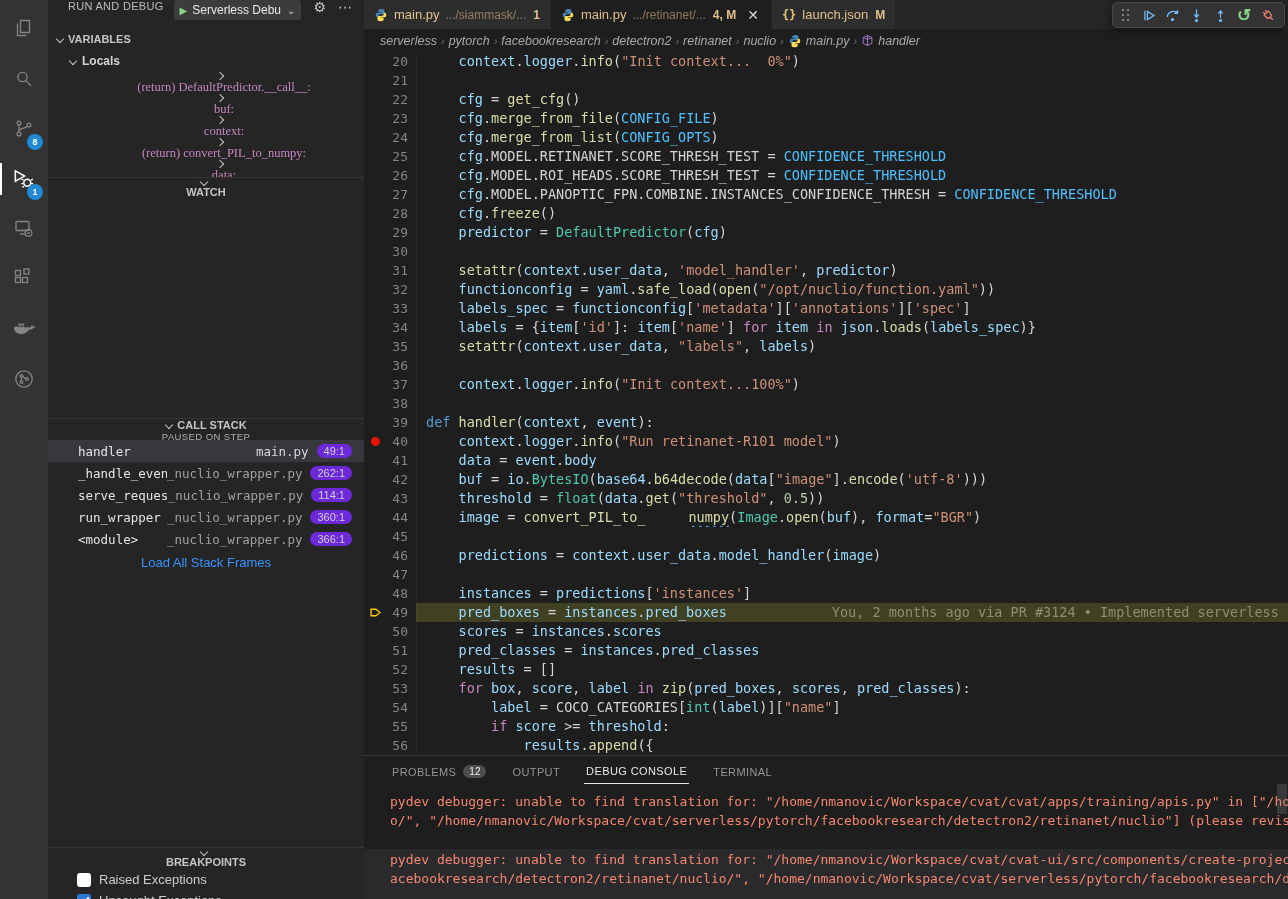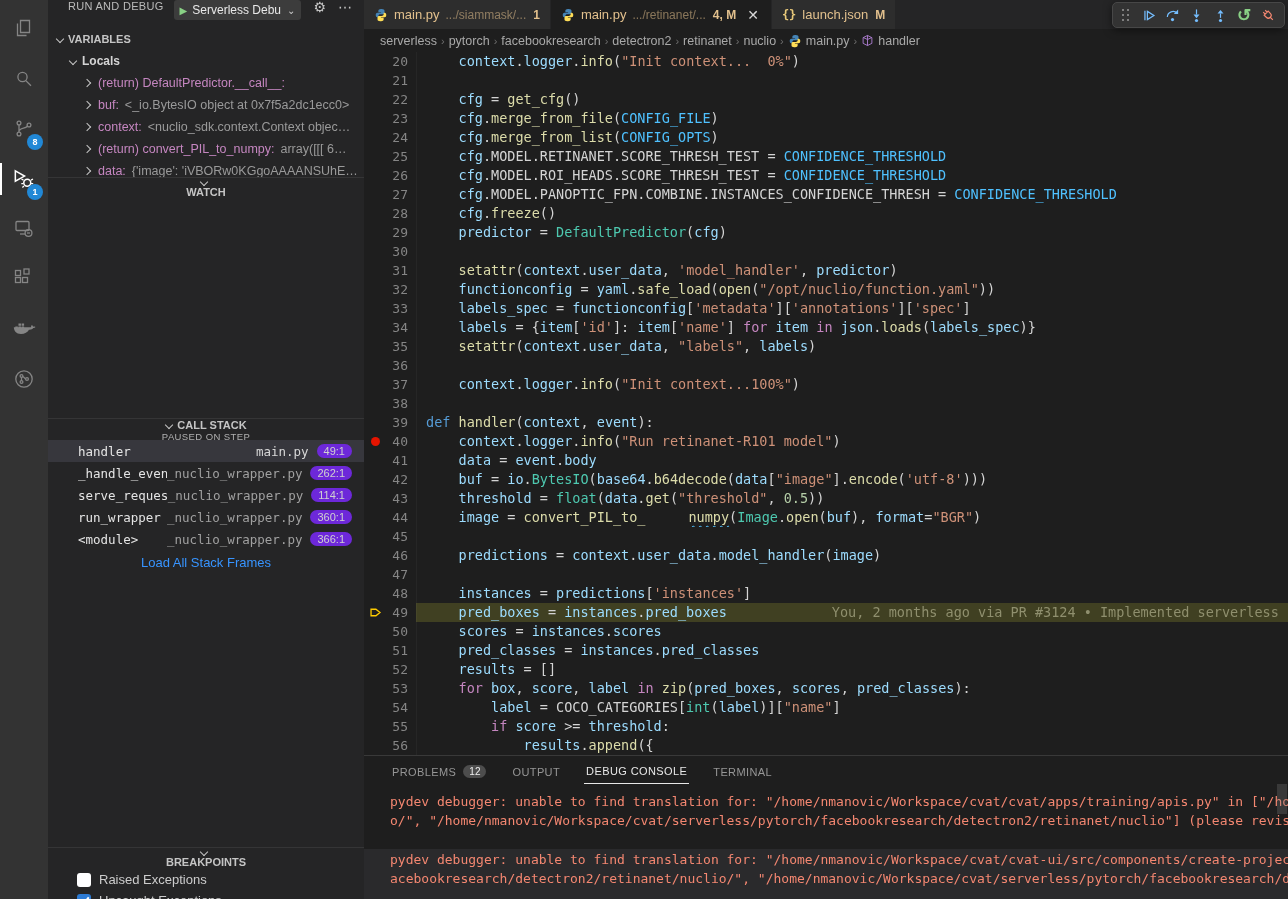--- a/index.html
+++ b/index.html
@@ -24,21 +24,21 @@
   .launch-select .chev{margin-left:6px;color:#ccc;font-size:10px;}
   .hdr-ico{color:#c5c5c5;margin-left:12px;cursor:pointer;font-size:14px;line-height:1;}
   .sec-head{height:22px;display:flex;align-items:center;padding:0 8px;flex:none;font-weight:bold;font-size:11px;color:#c5c5c5;cursor:pointer;}
   .sec-head .tw{margin-right:4px;}
   .tw{width:8px;height:8px;display:inline-block;position:relative;flex:none;}
   .tw:before{content:"";position:absolute;left:1px;top:1px;width:5px;height:5px;border-right:1px solid #c5c5c5;border-bottom:1px solid #c5c5c5;transform:rotate(45deg);}
   .tw.right:before{transform:rotate(-45deg);left:0;top:1px;}
   .sec-vars{height:149px;overflow:hidden;flex:none;}
   .scope-row{height:22px;display:flex;align-items:center;padding-left:21px;font-weight:bold;font-size:12px;color:#d4d4d4;cursor:pointer;}
   .scope-row .tw{margin-right:5px;}
-  .var-row{height:22px;display:flex;align-items:center;padding-left:36px;font-family:Liberation Sans, sans-serif;font-size:12.5px;white-space:nowrap;overflow:hidden;cursor:pointer;}
+  .var-row{height:22px;display:flex;align-items:center;padding-left:36px;font-family:Liberation Serif, serif;font-size:12.5px;white-space:nowrap;overflow:hidden;cursor:pointer;flex-direction:column;}
   .var-row .tw{margin-right:6px;}
   .var-name{color:#c586c0;}
   .var-val{color:#9a9a9a;margin-left:6px;}
   .watch-head,.bp-head,.stack-head{border-top:1px solid rgba(128,128,128,.18);flex-direction:column;}
   .watch-body{height:219px;flex:none;}
   .stack-head{justify-content:space-between;}
   .paused-badge{font-weight:normal;font-size:9.5px;color:rgba(222,222,222,.75);letter-spacing:.4px;}
   .frame{height:22px;display:flex;align-items:center;padding:0 12px 0 30px;cursor:pointer;font-family:"DejaVu Sans Mono",monospace;font-size:12.5px;}
   .frame.selected{background:#37373d;}
   .frame .fn{color:#e4e4e4;flex:1;white-space:nowrap;overflow:hidden;}
@@ -65,21 +65,21 @@
   .tab .tclose{color:#d8d8d8;margin-left:9px;font-size:14px;line-height:1;padding:1px 2px;border-radius:3px;}
   .json-ico{color:#e8c97a;font-weight:bold;font-size:12px;font-family:"DejaVu Sans Mono",monospace;}
 
   
   .dbg-toolbar{position:absolute;top:2px;right:3px;height:26px;background:#333333;border:1px solid #474747;border-radius:5px;display:flex;align-items:center;padding:0 4px;box-shadow:0 2px 8px rgba(0,0,0,.5);z-index:5;}
   .grip{width:11px;height:14px;margin:0 4px;position:relative;cursor:grab;}
   .grip i{position:absolute;width:2px;height:2px;background:#9a9a9a;border-radius:50%;}
   .dbg-btn{width:24px;height:24px;display:flex;align-items:center;justify-content:center;cursor:pointer;border-radius:4px;}
   .dbg-btn.restart{color:#89d185;font-size:17px;font-weight:bold;line-height:1;}
 
-  .breadcrumb{height:23px;display:flex;align-items:center;padding-left:16px;background:#1e1e1e;font-size:12.5px;color:#a9a9a9;flex:none;white-space:nowrap;overflow:hidden;}
+  .breadcrumb{height:23px;display:flex;align-items:center;padding-left:16px;background:#1e1e1e;font-size:12.5px;color:#a9a9a9;flex:none;white-space:nowrap;overflow:hidden;font-style:italic;}
   .crumb{display:flex;align-items:center;cursor:pointer;}
   .crumb .cico{margin-right:4px;display:flex;}
   .crumb-sep{margin:0 4px;color:#6e6e6e;font-size:11px;}
 
   
   .editor{height:703px;overflow:hidden;background:#1e1e1e;position:relative;flex:none;}
   .eline{display:flex;height:19px;line-height:19px;font-family:"DejaVu Sans Mono",monospace;font-size:13.5px;white-space:pre;}
   .glyph{width:22px;flex:none;display:flex;align-items:center;justify-content:center;cursor:pointer;}
   .num{width:22px;flex:none;text-align:right;color:#858585;font-size:13px;cursor:pointer;}
   .codearea{flex:1;padding-left:9px;min-width:0;overflow:hidden;border-left:1px solid rgba(255,255,255,0.04);margin-left:8px;cursor:text;}

